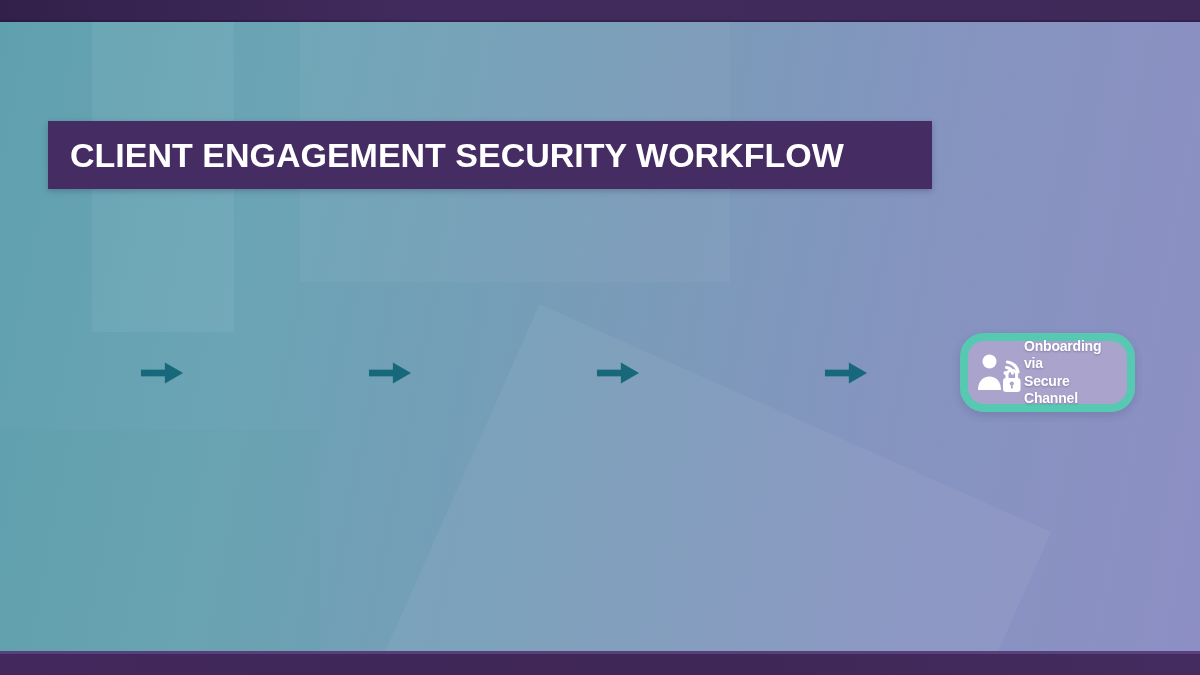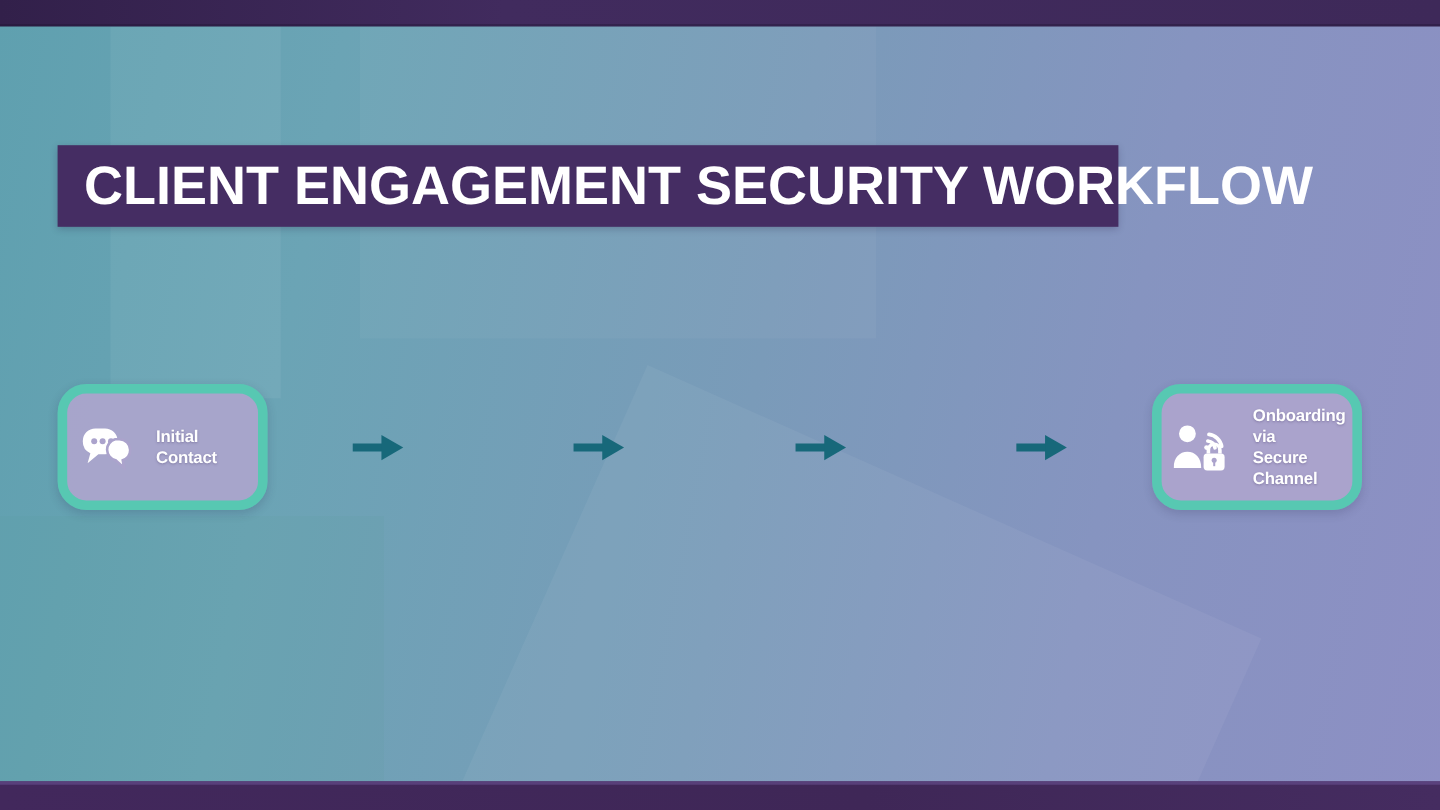--- a/index.html
+++ b/index.html
@@ -32,36 +32,36 @@
   .band.top{top:0;height:22px;background:linear-gradient(90deg,#32204a 0%,#412b5e 35%,#3e2959 100%);border-bottom:2px solid rgba(30,20,50,0.35);}
   .band.bottom{bottom:0;height:24px;background:linear-gradient(90deg,#42285c 0%,#3f2757 60%,#452c60 100%);border-top:3px solid rgba(108,84,150,0.55);}
 
   .title-bar{
     position:absolute;left:48px;top:121px;width:884px;height:68px;
     background:var(--title-bg);
     display:flex;align-items:center;padding-left:22px;
     box-shadow:0 2px 6px rgba(30,20,60,0.25);
   }
   .title-bar h1{
-    color:var(--text);font-size:45px;font-weight:bold;letter-spacing:0px;
+    color:var(--text);font-size:34px;font-weight:bold;letter-spacing:0px;
     white-space:nowrap;
     text-align:center;
   }
 
   .flow{
     position:absolute;left:48px;top:320px;width:1087px;height:105px;
     display:flex;align-items:center;
   }
   .step{
-    width:175px;height:105px;flex:0 0 175px;
+    width:175px;height:79px;flex:0 0 175px;
     background:var(--step-fill);
     border:8px solid var(--step-border);
     border-radius:24px;
     display:flex;align-items:center;
-    padding:0 4px 0 10px;gap:20px;
+    padding:0 4px 0 10px;gap:0;
     box-shadow:0 3px 8px rgba(40,40,80,0.18);
   }
   .step .icon{flex:0 0 auto;display:flex;align-items:center;justify-content:center;}
   .step .label{
     color:var(--text);font-size:14px;font-weight:bold;line-height:1.25;
     letter-spacing:-0.2px;white-space:pre-line;
     text-shadow:0 1px 2px rgba(60,50,95,0.35);
   }
   .gap{flex:1 1 auto;display:flex;align-items:center;justify-content:center;}
   .gap svg{display:block;}
@@ -78,32 +78,20 @@
 
   <div class="band top"></div>
   <div class="band bottom"></div>
 
   <div class="title-bar">
     <h1>CLIENT ENGAGEMENT SECURITY WORKFLOW</h1>
   </div>
 
   <div class="flow">
 
-    <div class="step">
-      <span class="icon">
-        <svg width="44" height="38" viewBox="0 0 44 38">
-          <path d="M3 13.5 A10.5 10.5 0 0 1 13.5 3 h8 A10.5 10.5 0 0 1 32 13.5 v0.5 A10.5 10.5 0 0 1 21.5 24.5 h-5.5 L7 32 l2.3 -8.3 A10.5 10.5 0 0 1 3 14 z" fill="#ffffff"></path>
-          <circle cx="12.5" cy="13.8" r="2.5" fill="var(--step-fill-solid)"></circle>
-          <circle cx="19.5" cy="13.8" r="2.5" fill="var(--step-fill-solid)"></circle>
-          <circle cx="26.5" cy="13.8" r="2.5" fill="var(--step-fill-solid)"></circle>
-          <path d="M30 12 h3.5 a9 9 0 0 1 9 9 c0 4.2 -2.6 7.2 -6.2 8.6 L37.5 36 l-7.2 -6.5 a9 9 0 0 1 -0.3 -17.5 z" fill="#ffffff" stroke="var(--step-fill-solid)" stroke-width="2.2"></path>
-        </svg>
-      </span>
-      <span class="label">Initial Contact</span>
-    </div>
 
     <div class="gap">
       <svg width="44" height="26" viewBox="0 0 46 26">
         <line x1="1" y1="13" x2="29" y2="13" stroke="var(--arrow)" stroke-width="7"></line>
         <polygon points="26,2 45,13 26,24" fill="var(--arrow)"></polygon>
       </svg>
     </div>
 
 
     <div class="gap">

